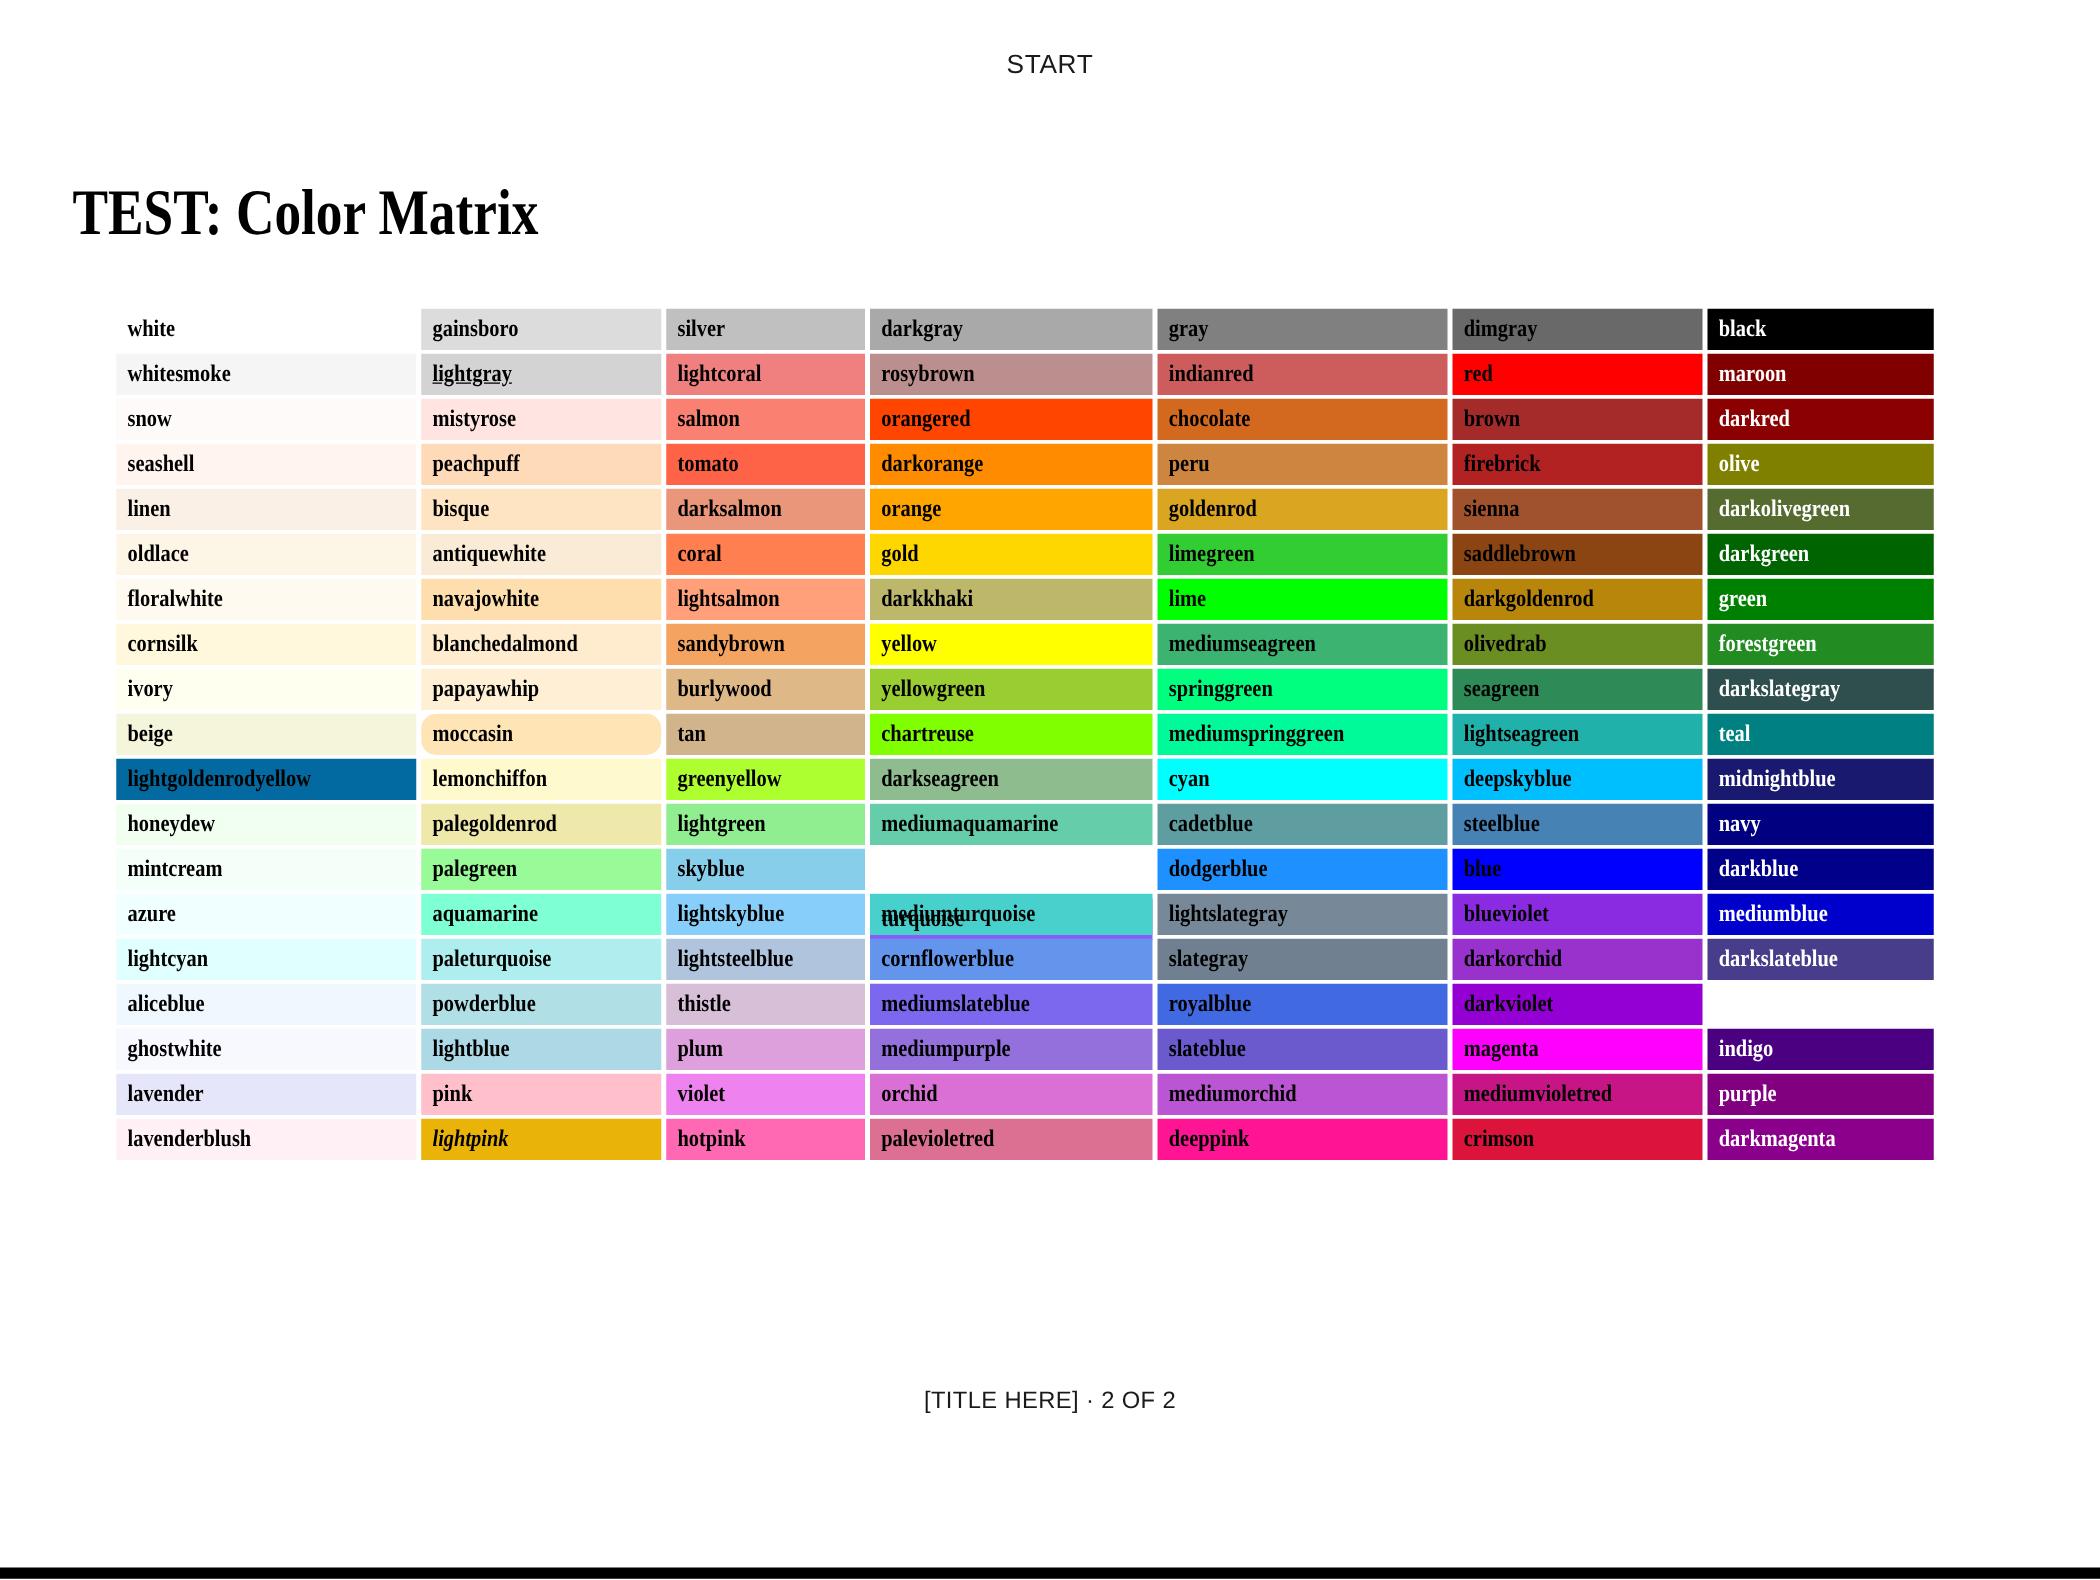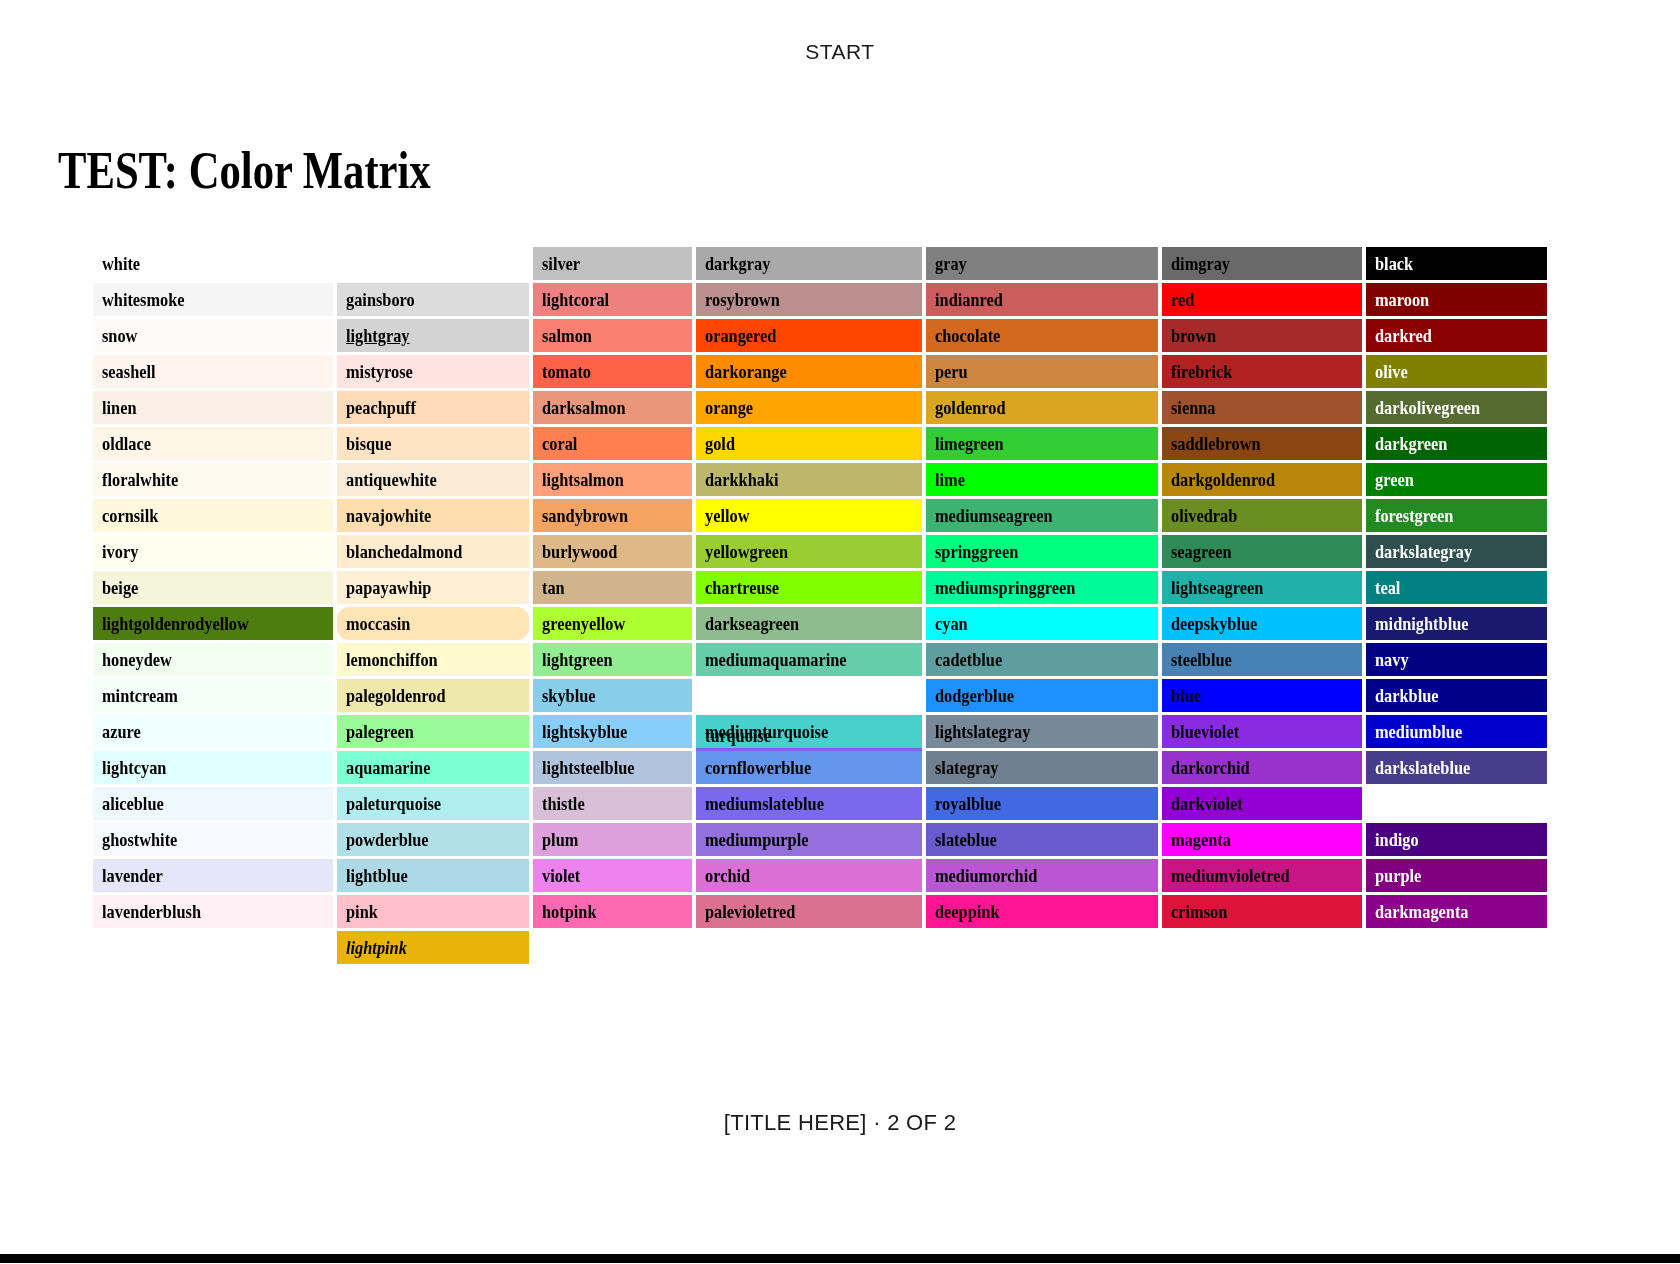--- a/index.html
+++ b/index.html
@@ -76,36 +76,36 @@
   .cell > span {
     display: inline-block;
     transform: scaleX(0.86);
     transform-origin: left center;
   }
   .cell.light-text { color: #ffffff; }
   .cell.empty { background: transparent; }
 
   
   .c0 { width: 241px; }
-  .c1 { width: 192px; margin-top: 36px; }
+  .c1 { width: 192px; }
   .c2 { width: 160px; }
   .c3 { width: 226px; }
   .c4 { width: 233px; }
   .c5 { width: 200px; }
   .c6 { width: 182px; }
 
   
   .slide-footer {
     position: absolute;
     top: 1110px;
     left: 0;
     width: 1680px;
     text-align: center;
     font-family: "Liberation Sans", sans-serif;
-    font-size: 22px;
+    font-size: 19px;
     letter-spacing: 0.3px;
     color: #1a1a1a;
   }
   .bottom-bar {
     position: absolute;
     left: 0;
     top: 1254px;
     width: 1680px;
     height: 9px;
     background: #000000;
@@ -343,21 +343,21 @@
         <span>mediumspringgreen</span>
       </div>
       <div class="cell c5" style="background: rgb(32, 178, 170);">
         <span>lightseagreen</span>
       </div>
       <div class="cell c6 light-text" style="background: rgb(0, 128, 128);">
         <span>teal</span>
       </div>
     </div>
     <div class="matrix-row">
-      <div class="cell c0" style="background: #4d7c0f;">
+      <div class="cell c0" style="background: #0369a1;">
         <span>lightgoldenrodyellow</span>
       </div>
       <div class="cell c1" style="background: rgb(255, 250, 205);">
         <span>lemonchiffon</span>
       </div>
       <div class="cell c2" style="background: rgb(173, 255, 47);">
         <span>greenyellow</span>
       </div>
       <div class="cell c3" style="background: rgb(143, 188, 143);">
         <span>darkseagreen</span>

